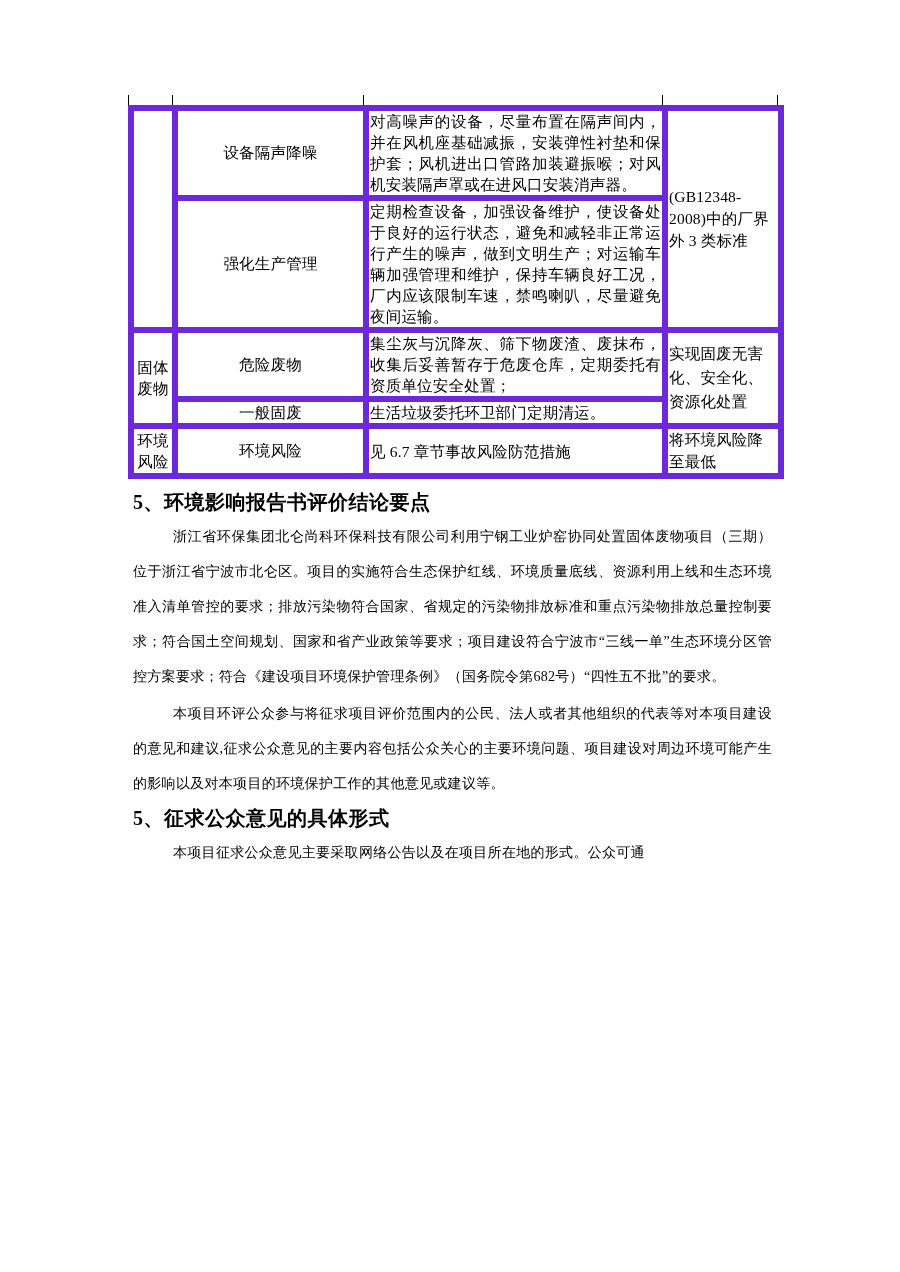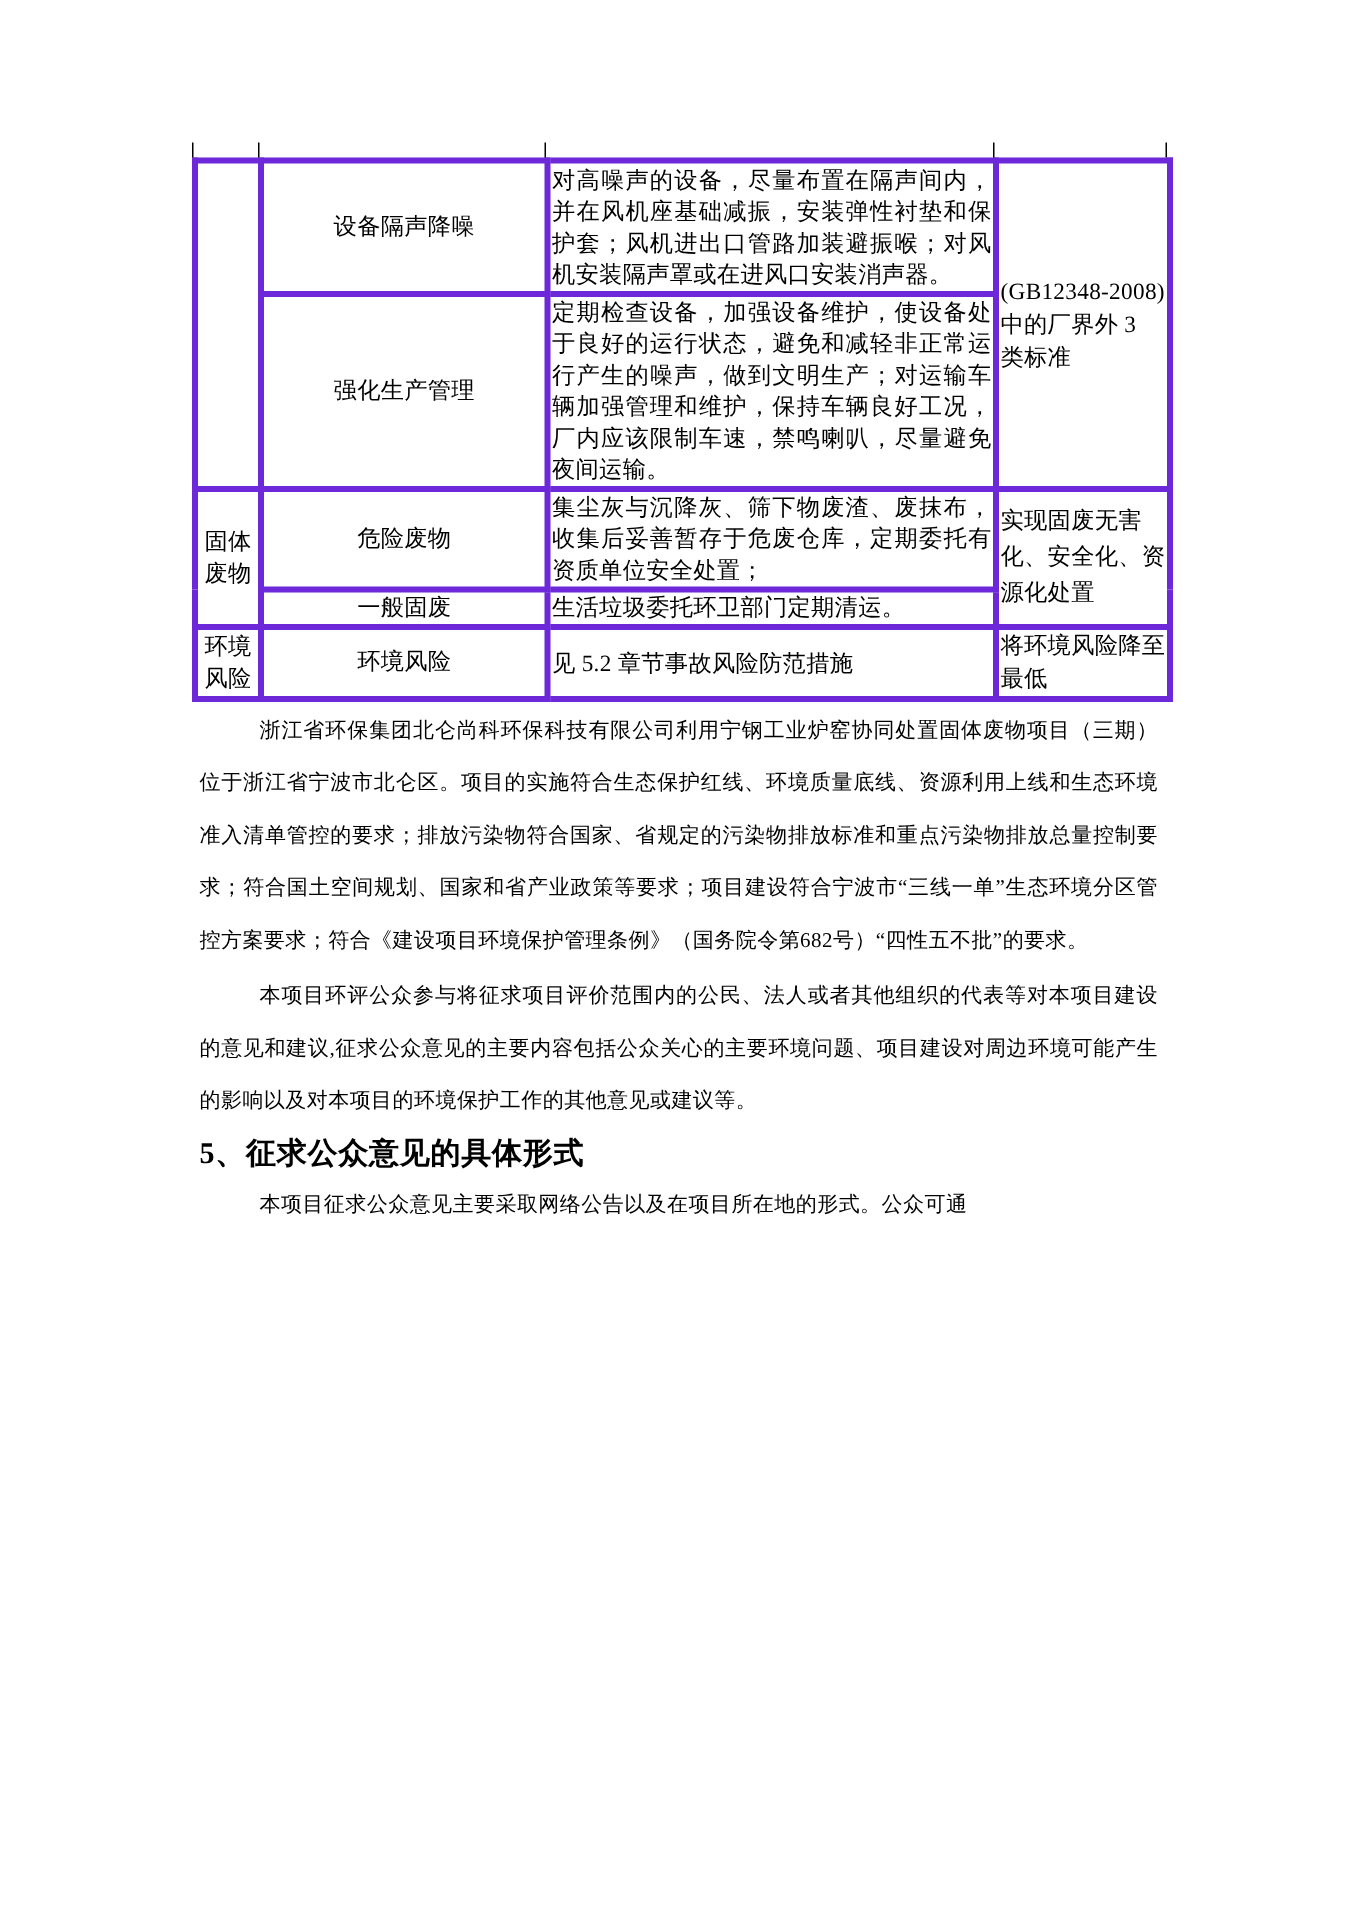--- a/index.html
+++ b/index.html
@@ -40,21 +40,21 @@
   .v4 { left: 649px; }
 
   table.measures {
     border-collapse: collapse;
     table-layout: fixed;
     width: 650px;
     font-size: 15.5px;
     letter-spacing: 0.2px;
   }
   table.measures td {
-    border: 4px solid #6d28d9;
+    border: 6px solid #6d28d9;
     padding: 0 1px;
     vertical-align: middle;
   }
   col.c-cat  { width: 44px; }
   col.c-item { width: 191px; }
   col.c-meas { width: 299px; }
   col.c-goal { width: 116px; }
 
   tr.r1 { height: 89px; }
   tr.r2 { height: 104px; }
@@ -143,28 +143,29 @@
         <td class="meas meas-pad">集尘灰与沉降灰、筛下物废渣、废抹布，收集后妥善暂存于危废仓库，定期委托有资质单位安全处置；</td>
         <td class="goal goal-mid" rowspan="2">实现固废无害化、安全化、资源化处置</td>
       </tr>
       <tr class="r4">
         <td class="item">一般固废</td>
         <td class="meas">生活垃圾委托环卫部门定期清运。</td>
       </tr>
       <tr class="r5">
         <td class="cat">环境风险</td>
         <td class="item">环境风险</td>
-        <td class="meas">见 5.2 章节事故风险防范措施</td>
+        <td class="meas">见 6.7 章节事故风险防范措施</td>
         <td class="goal">将环境风险降至最低</td>
       </tr>
     </tbody>
   </table>
 
   <div class="body-text">
 
+    <h2 class="sec-heading">5、环境影响报告书评价结论要点</h2>
     <p class="para">浙江省环保集团北仑尚科环保科技有限公司利用宁钢工业炉窑协同处置固体废物项目（三期）位于浙江省宁波市北仑区。项目的实施符合生态保护红线、环境质量底线、资源利用上线和生态环境准入清单管控的要求；排放污染物符合国家、省规定的污染物排放标准和重点污染物排放总量控制要求；符合国土空间规划、国家和省产业政策等要求；项目建设符合宁波市“三线一单”生态环境分区管控方案要求；符合《建设项目环境保护管理条例》（国务院令第682号）“四性五不批”的要求。</p>
 
     <p class="para">本项目环评公众参与将征求项目评价范围内的公民、法人或者其他组织的代表等对本项目建设的意见和建议,征求公众意见的主要内容包括公众关心的主要环境问题、项目建设对周边环境可能产生的影响以及对本项目的环境保护工作的其他意见或建议等。</p>
 
     <h2 class="sec-heading tight-top">5、征求公众意见的具体形式</h2>
     <p class="para">本项目征求公众意见主要采取网络公告以及在项目所在地的形式。公众可通</p>
 
   </div>
 
 </div>

